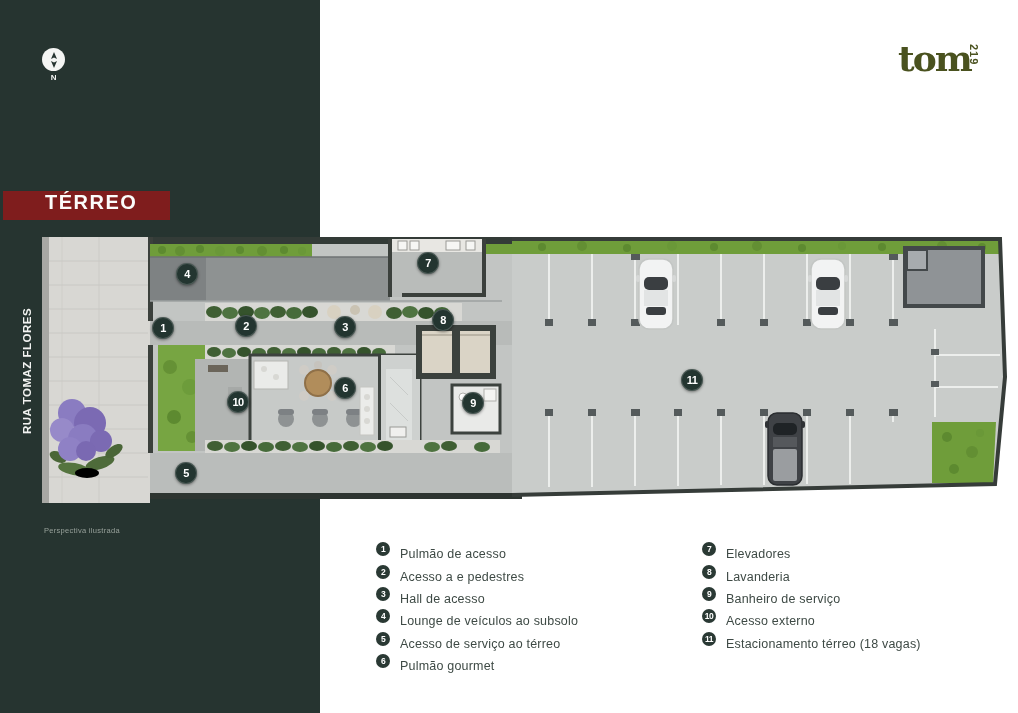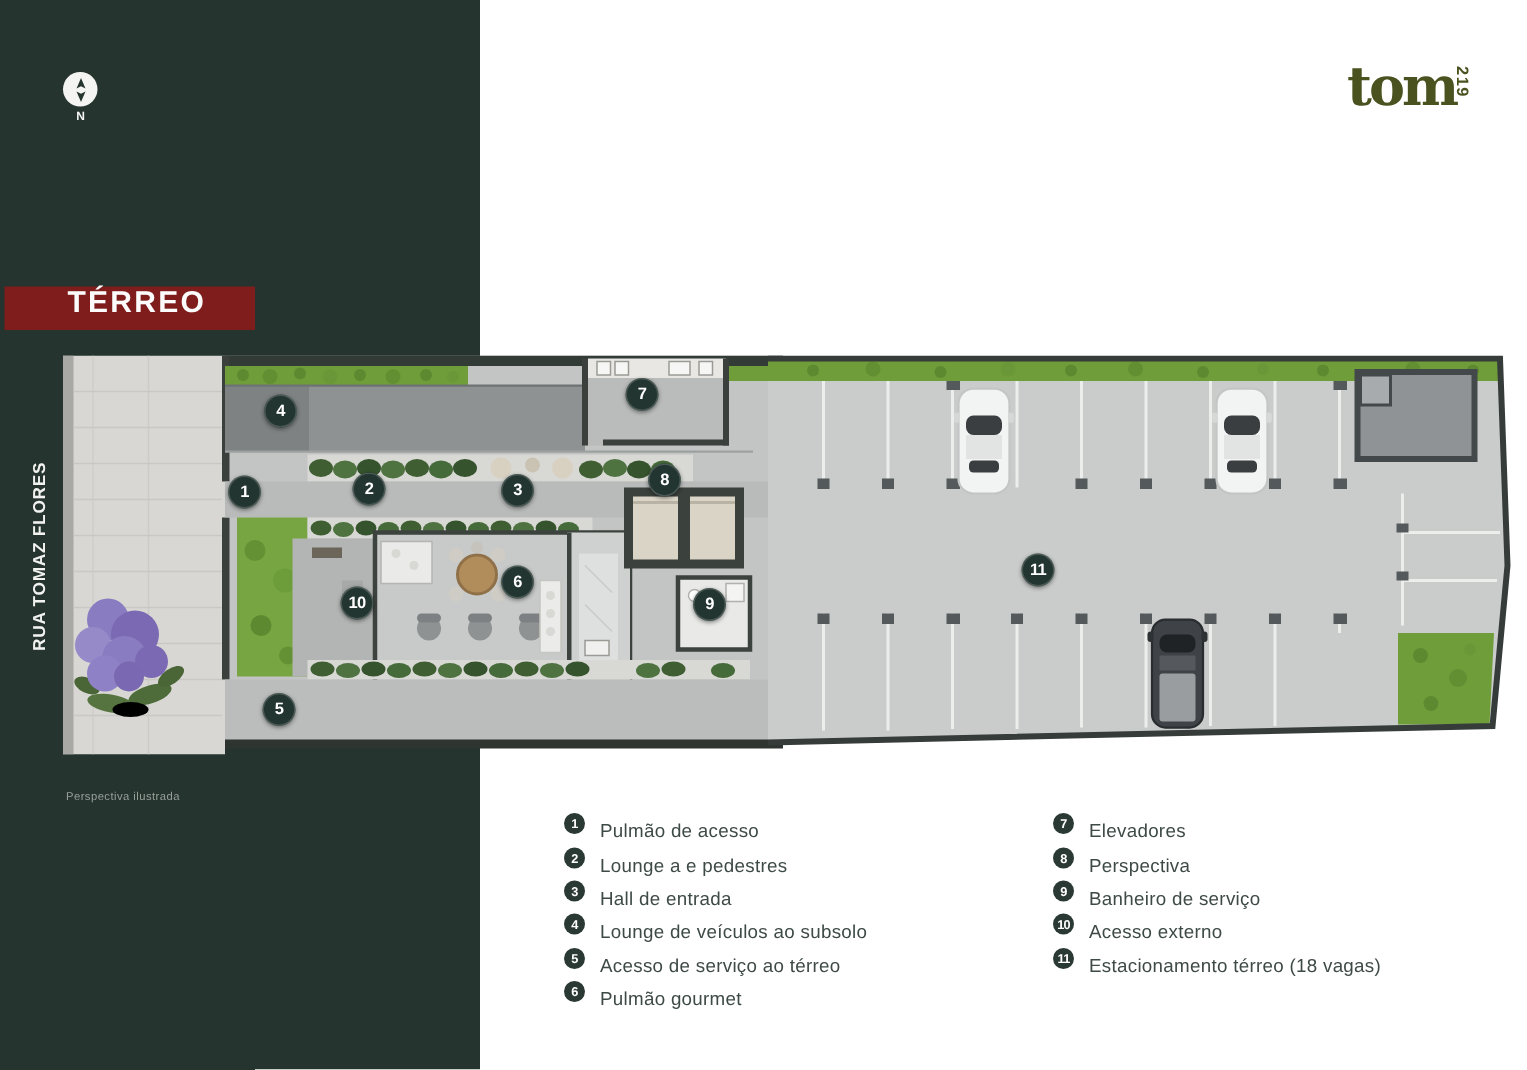--- a/index.html
+++ b/index.html
@@ -429,25 +429,25 @@
     <div class="badge" style="left: 650px; top: 143px;">11</div>
   </div>
 
 <div class="legend-col left" id="legend-left">
     <div class="legend-row">
       <span class="lbadge">1</span>
       <span class="ltext">Pulmão de acesso</span>
     </div>
     <div class="legend-row">
       <span class="lbadge">2</span>
-      <span class="ltext">Lounge a e pedestres</span>
+      <span class="ltext">Acesso a e pedestres</span>
     </div>
     <div class="legend-row">
       <span class="lbadge">3</span>
-      <span class="ltext">Hall de entrada</span>
+      <span class="ltext">Hall de acesso</span>
     </div>
     <div class="legend-row">
       <span class="lbadge">4</span>
       <span class="ltext">Lounge de veículos ao subsolo</span>
     </div>
     <div class="legend-row">
       <span class="lbadge">5</span>
       <span class="ltext">Acesso de serviço ao térreo</span>
     </div>
     <div class="legend-row">
@@ -455,21 +455,21 @@
       <span class="ltext">Pulmão gourmet</span>
     </div>
   </div>
 <div class="legend-col right" id="legend-right">
     <div class="legend-row">
       <span class="lbadge">7</span>
       <span class="ltext">Elevadores</span>
     </div>
     <div class="legend-row">
       <span class="lbadge">8</span>
-      <span class="ltext">Perspectiva</span>
+      <span class="ltext">Lavanderia</span>
     </div>
     <div class="legend-row">
       <span class="lbadge">9</span>
       <span class="ltext">Banheiro de serviço</span>
     </div>
     <div class="legend-row">
       <span class="lbadge">10</span>
       <span class="ltext">Acesso externo</span>
     </div>
     <div class="legend-row">

